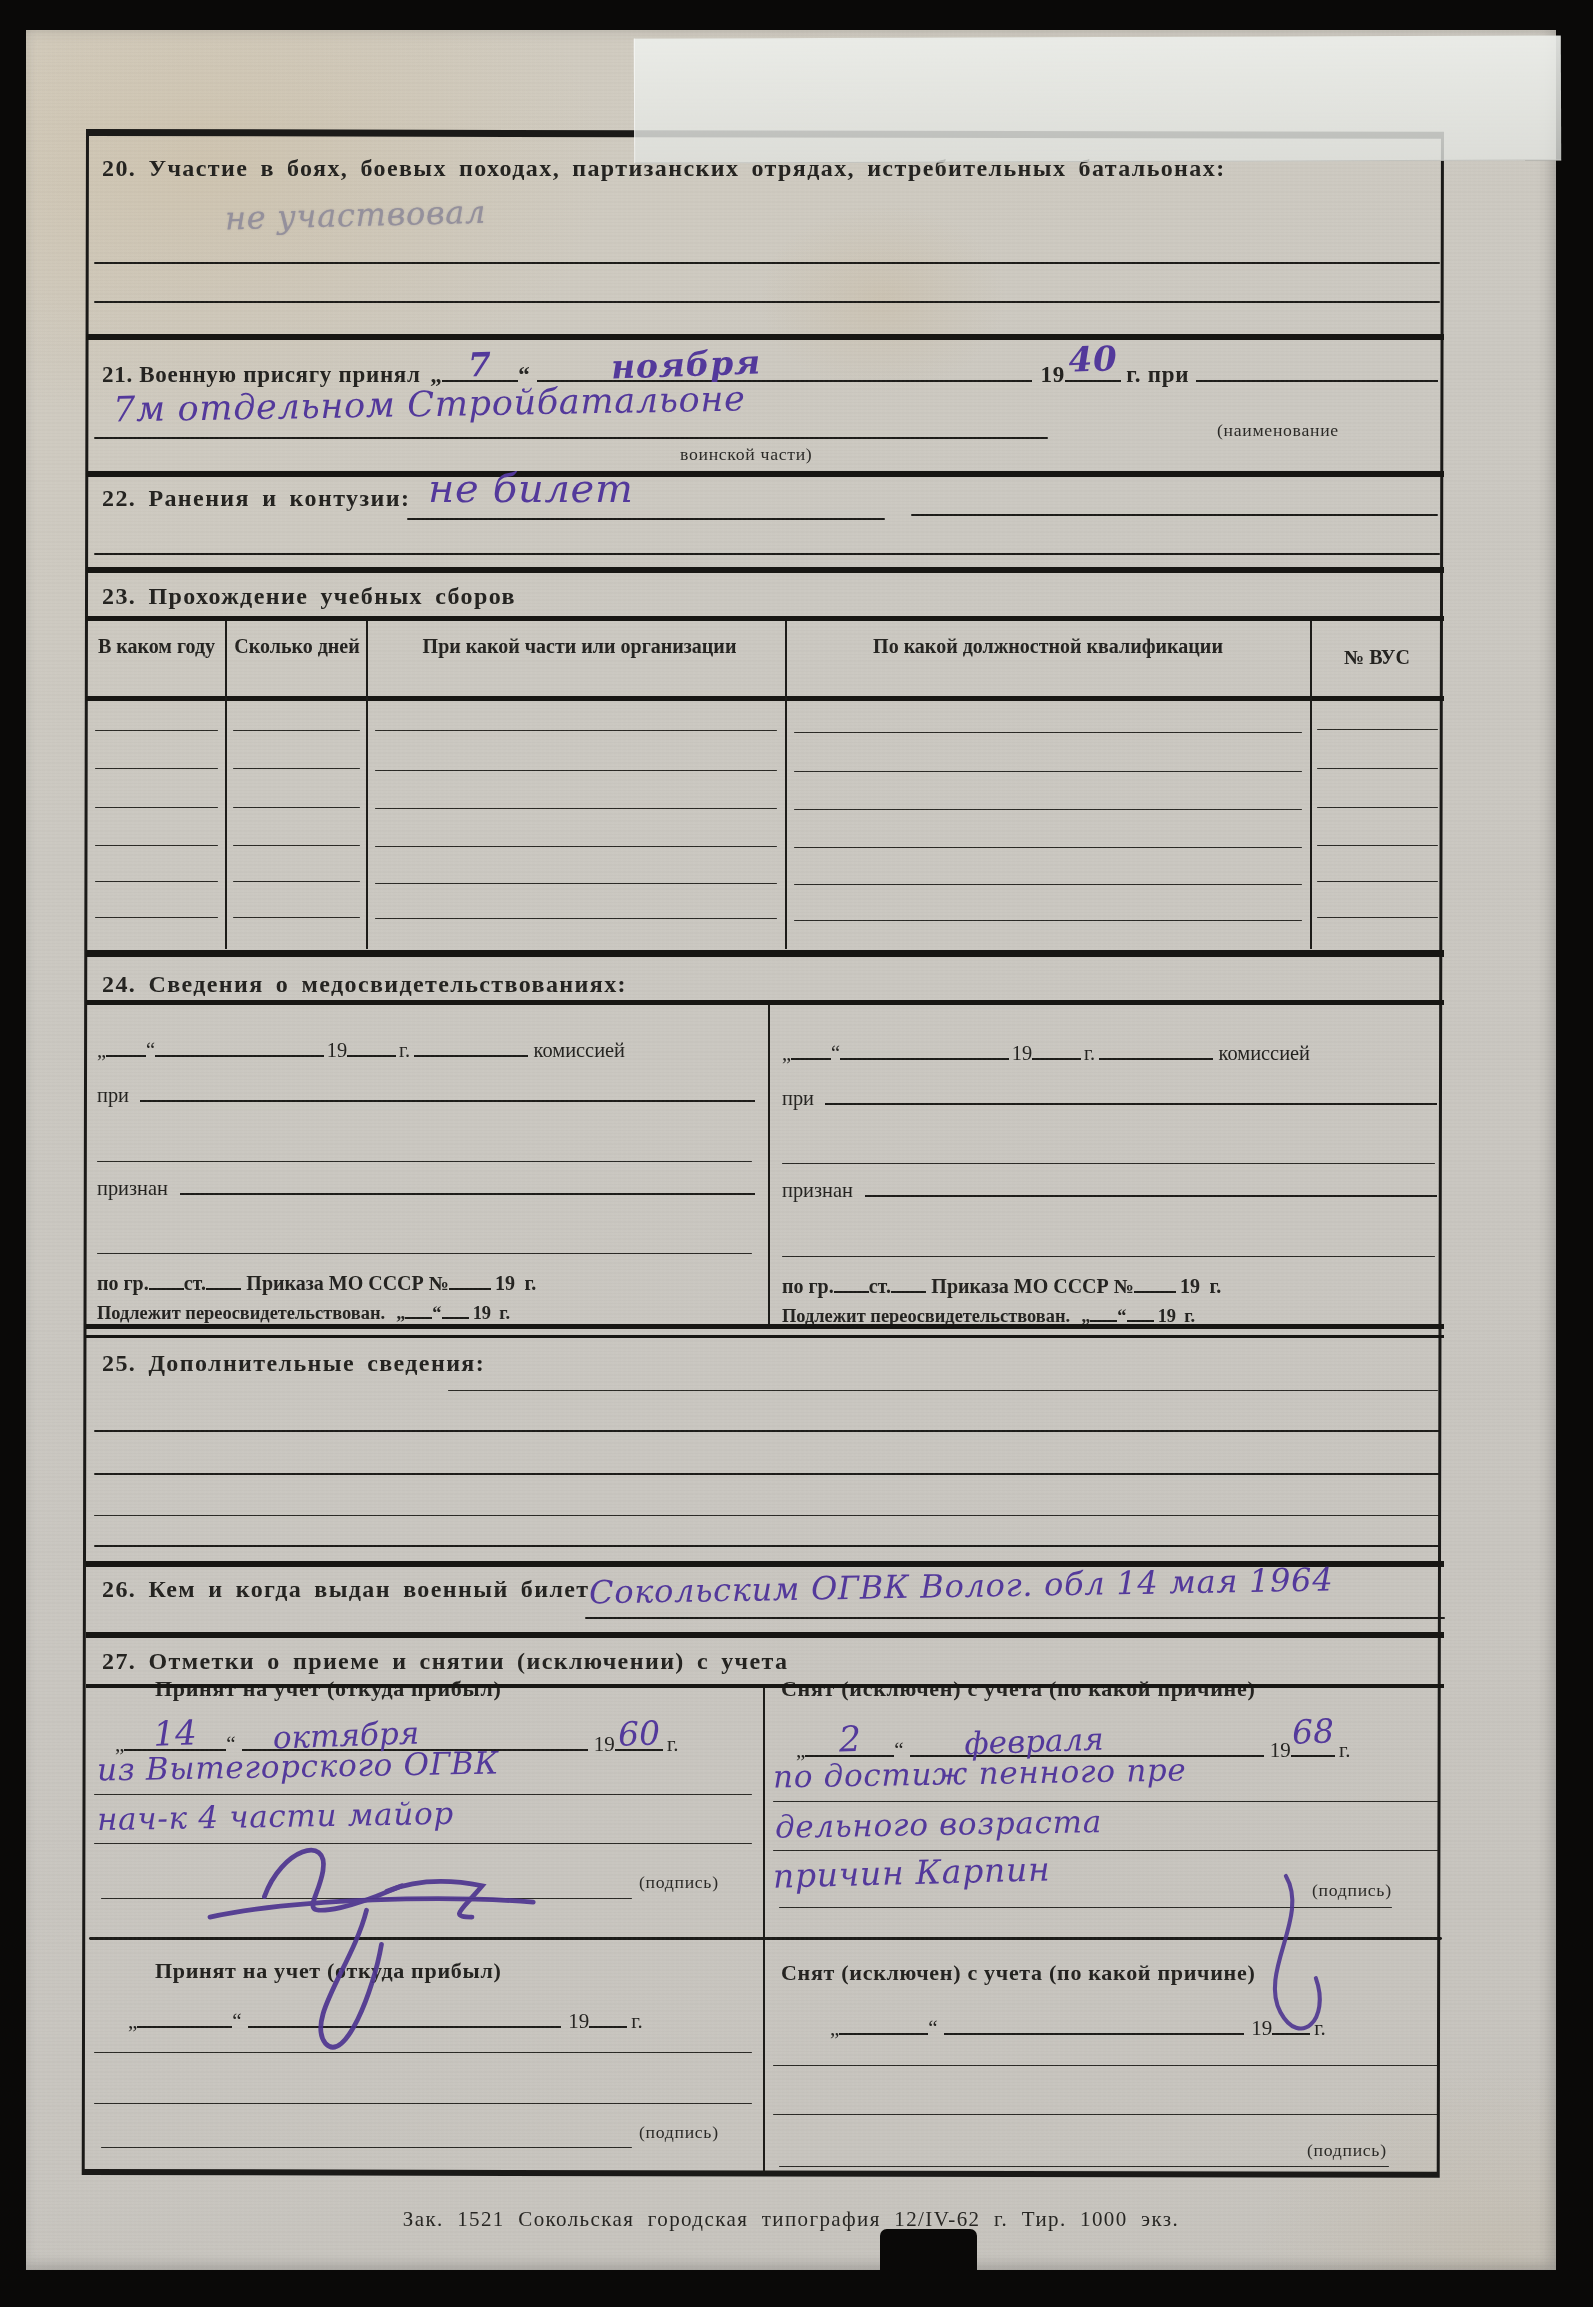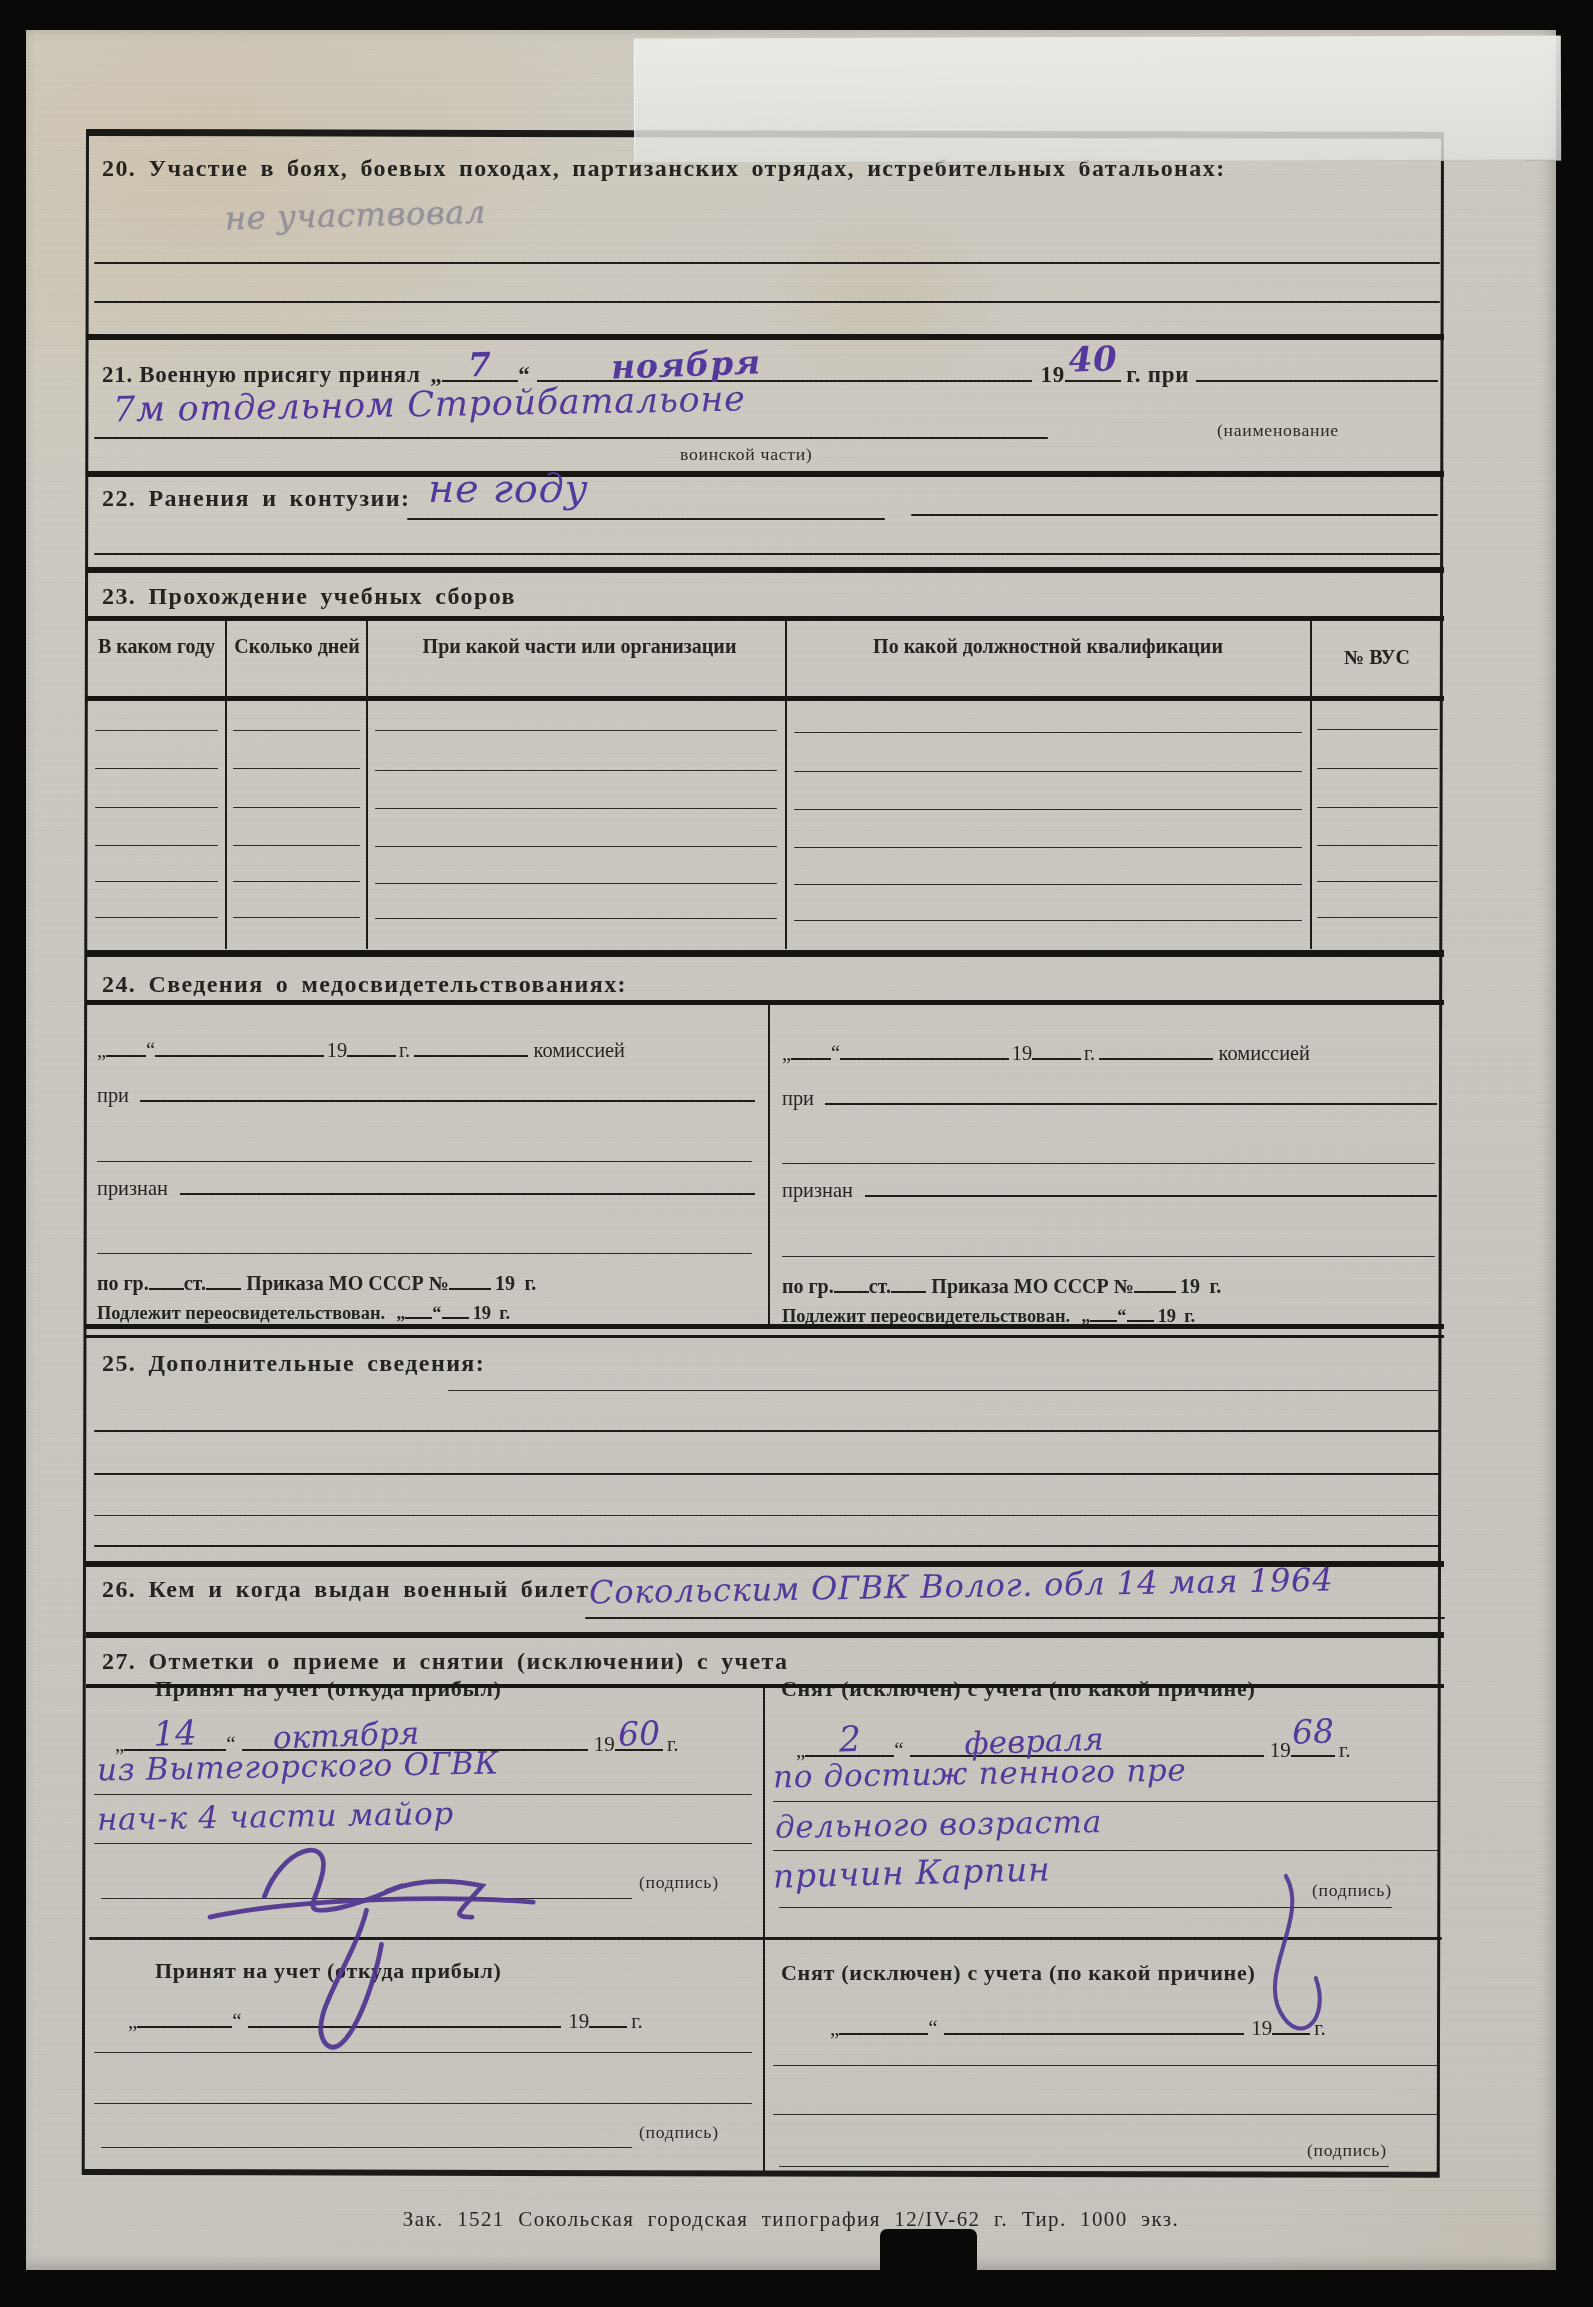--- a/index.html
+++ b/index.html
@@ -83,21 +83,21 @@
     <span style="margin-left:5.4px;">г. при</span>
     <span class="u" style="flex:1;margin-left:6.8px;"></span>
   </div>
   <div class="t small" style="left:1191px;top:390px;">(наименование</div>
   <div class="hw abs" style="left:87px;top:354px;font-size:35px;transform:rotate(-1deg);">7м отдельном Стройбатальоне</div>
   <div class="rule" style="left:68px;top:407px;width:954px;"></div>
   <div class="t small" style="left:654px;top:414px;">воинской части)</div>
   <div class="sep" style="top:441px;"></div>
 
   <div class="t title" style="left:76px;top:455px;">22. Ранения и контузии:</div>
-  <div class="hw abs" style="left:402px;top:435px;font-size:40px;">не году</div>
+  <div class="hw abs" style="left:402px;top:435px;font-size:40px;">не билет</div>
   <div class="rule" style="left:381px;top:488px;width:478px;"></div>
   <div class="rule" style="left:885px;top:484px;width:527px;"></div>
   <div class="rule" style="left:68px;top:523px;width:1346px;"></div>
   <div class="sep" style="top:537px;"></div>
 
   <div class="t title" style="left:76px;top:553px;">23. Прохождение учебных сборов</div>
   <div class="sep" style="top:586px;height:4.8px;"></div>
   <div class="hdr" style="position:absolute;left:65px;top:603px;width:131px;">В каком году</div>
   <div class="hdr" style="position:absolute;left:204px;top:603px;width:134px;">Сколько дней</div>
   <div class="hdr" style="position:absolute;left:354px;top:603px;width:399px;">При какой части или организации</div>

